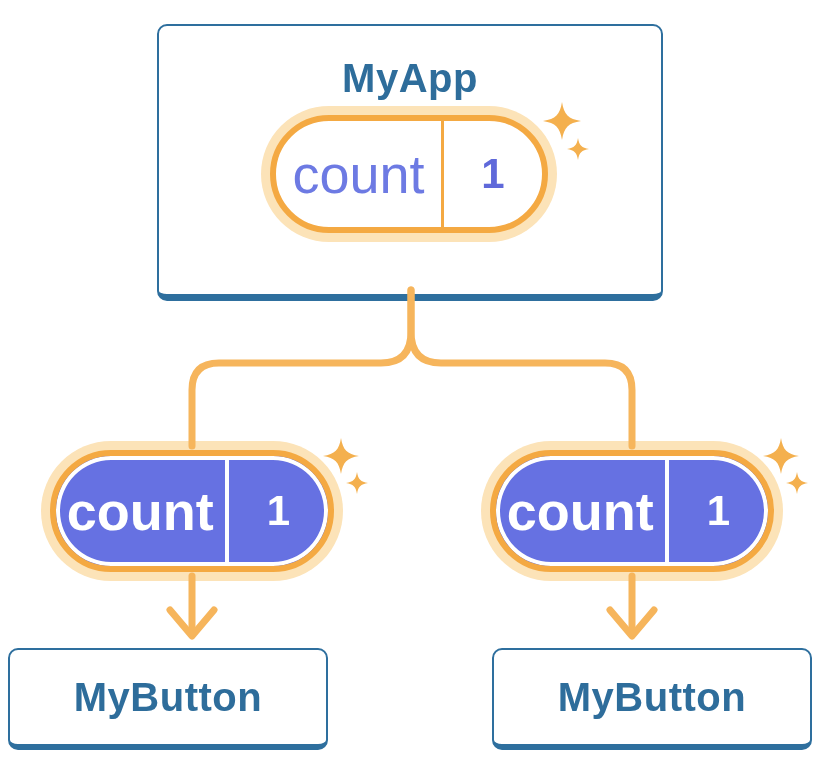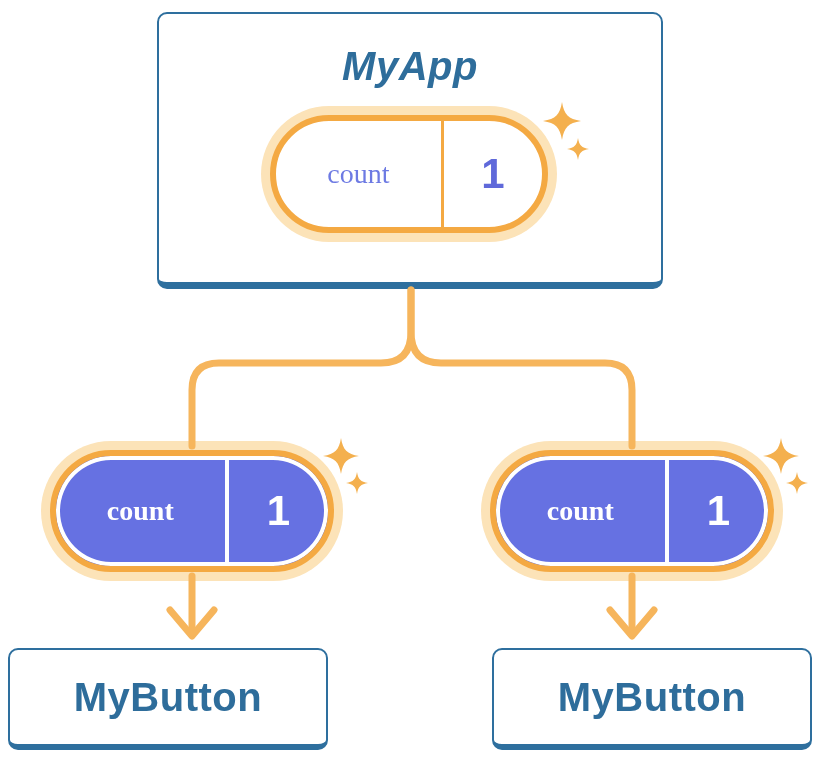--- a/index.html
+++ b/index.html
@@ -12,23 +12,22 @@
   }
   
   .card{
     position:absolute;
     background:#ffffff;
     border:2px solid #2e6f9e;
     border-radius:10px;
     box-sizing:border-box;
   }
   .root-card{
-    left:157px;top:12px;width:506px;height:277px;
+    left:157px;top:24px;width:506px;height:277px;
     border-bottom-width:7px;
-    font-style:italic;
   }
   .card-title{
     text-align:center;
     font-size:40px;
     font-weight:bold;
     color:#2e6d9b;
     letter-spacing:0.5px;
   }
   .root-card .card-title{margin-top:30px;}
   .child-card{
@@ -56,23 +55,22 @@
   .pill-prop{ 
     top:450px;width:284px;height:122px;
     background:#6671e2;
     box-shadow:0 0 0 9px #fce3b8, inset 0 0 0 4px #ffffff;
   }
   .pill-prop.left{left:50px;}
   .pill-prop.right{left:490px;}
   .pill-label{
     width:62%;
     display:flex;align-items:center;justify-content:center;
-    font-size:28px;
+    font-size:54px;
     color:#6d7ae3;
-    font-family:Liberation Serif, serif;
   }
   .pill-divider{width:3px;background:#f4a942;}
   .pill-prop .pill-divider{width:4px;background:#ffffff;}
   .pill-value{
     flex:1;
     display:flex;align-items:center;justify-content:center;
     font-size:42px;font-weight:bold;
     color:#5f69da;
   }
   .pill-prop .pill-label{color:#ffffff;font-weight:bold;}

